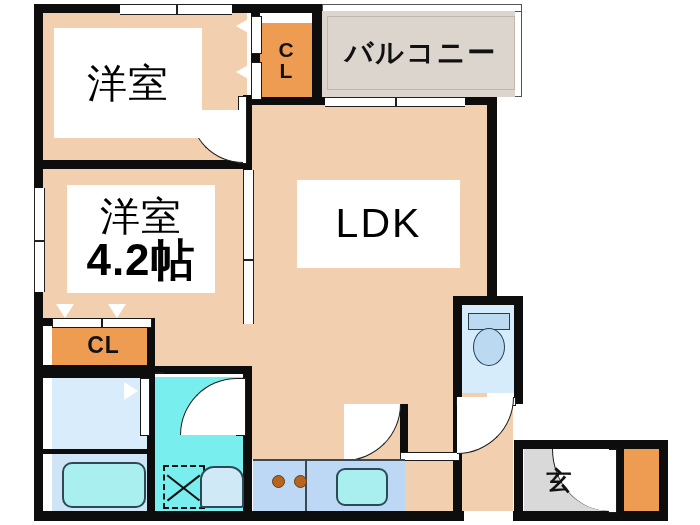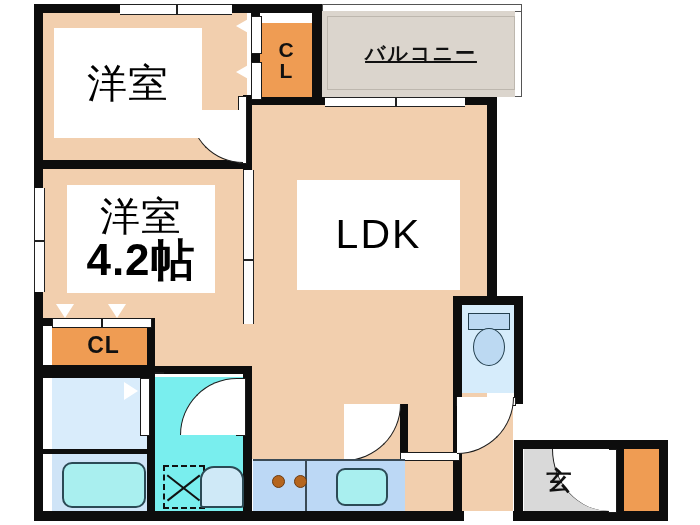--- a/index.html
+++ b/index.html
@@ -225,25 +225,25 @@
 
   <div class="label" style="left:54px;top:28px;width:148px;height:110px;">
     <div class="l1" style="font-size:40px;">洋室</div>
   </div>
 
   <div class="label" style="left:67px;top:185px;width:148px;height:108px;">
     <div class="l1" style="font-size:40px;">洋室</div>
     <div class="l2" style="font-size:44px;">4.2帖</div>
   </div>
 
-  <div class="label" style="left:297px;top:180px;width:163px;height:110px;">
+  <div class="label" style="left:297px;top:180px;width:163px;height:88px;">
     <div class="l1" style="font-size:41px;letter-spacing:2px;">LDK</div>
   </div>
 
-  <div class="plain-label" style="left:327px;top:16px;width:188px;height:74px;font-size:20px;letter-spacing:2px;text-decoration:underline;">
+  <div class="plain-label" style="left:327px;top:16px;width:188px;height:74px;font-size:28px;letter-spacing:2px;">
     <span>バルコニー</span>
   </div>
 
   <div class="cl-label cl-v" style="left:260px;top:23px;width:52px;height:74px;font-size:21px;">
     <span>C</span>
     <span>L</span>
   </div>
 
   <div class="cl-label" style="left:52px;top:325px;width:103px;height:40px;font-size:23px;letter-spacing:1px;">
     <span>CL</span>

